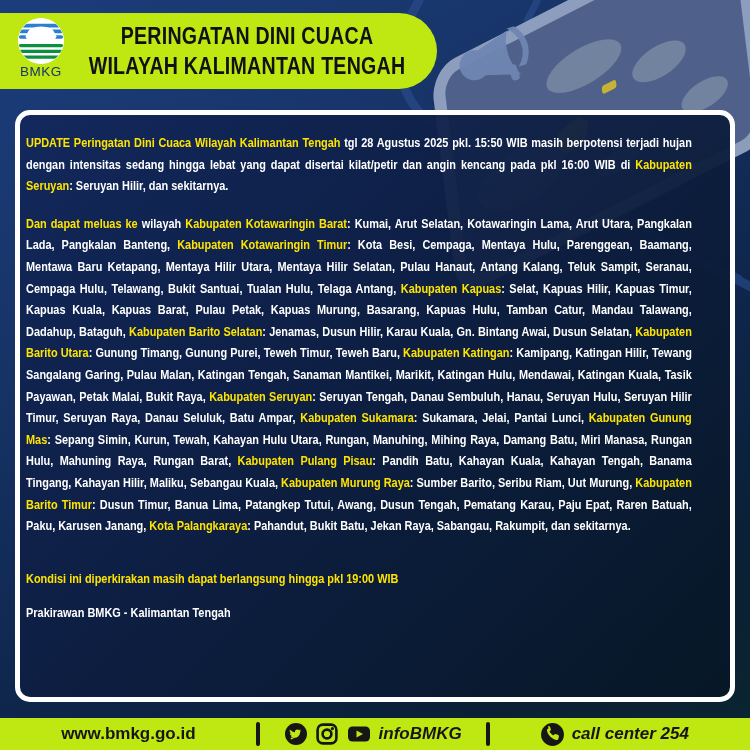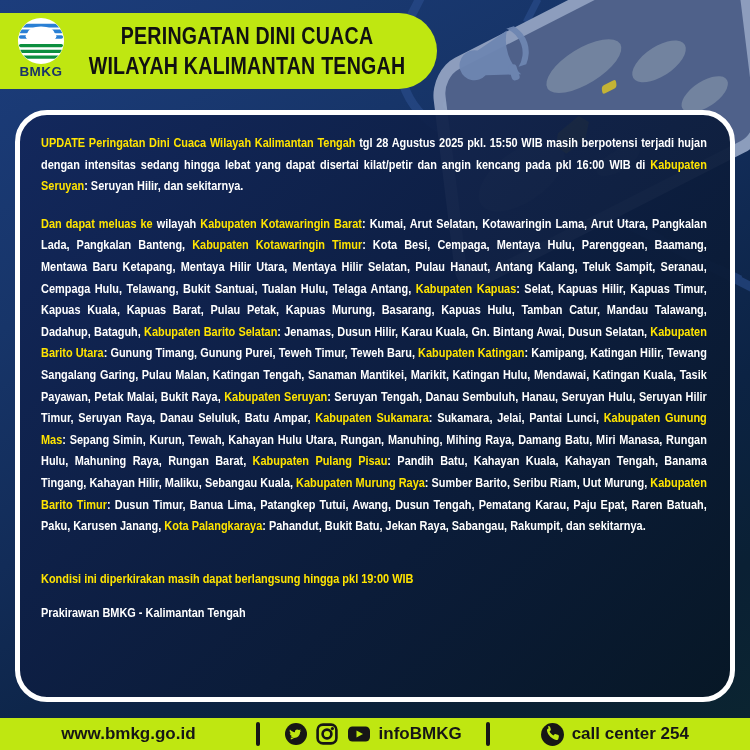--- a/index.html
+++ b/index.html
@@ -17,34 +17,34 @@
   }
   .deco{position:absolute;left:0;top:0;}
   
   .banner{
     position:absolute;left:0;top:13px;width:437px;height:76px;
     background:var(--banner-green);
     border-radius:0 38px 38px 0;
   }
   .logo{position:absolute;left:11px;top:4px;width:60px;text-align:center;}
   .logo svg{display:block;margin:0 auto;}
-  .logo-label{font-weight:bold;font-size:13.5px;color:#1b3468;letter-spacing:.5px;margin-top:-1px;}
+  .logo-label{font-weight:normal;font-size:13.5px;color:#1b3468;letter-spacing:.5px;margin-top:-1px;}
   .titles{
     position:absolute;left:37px;top:8px;width:420px;
     transform:scaleX(0.8);transform-origin:center;
     text-align:center;color:var(--title-black);
     font-weight:bold;font-size:24.5px;line-height:30px;letter-spacing:.3px;
     white-space:nowrap;
   }
   
   .warning-box{
     position:absolute;left:15px;top:110px;width:720px;height:592px;
-    box-sizing:border-box;border:5px solid #ffffff;border-radius:32px;
+    box-sizing:border-box;border:5px solid #ffffff;border-radius:15px;
     background:linear-gradient(135deg,rgba(18,38,90,.90) 0%,rgba(13,30,66,.94) 45%,rgba(7,23,38,.96) 100%);
-    padding:17px 21px;overflow:hidden;
+    padding:17px 6px;overflow:hidden;
   }
   .bodywrap{
     width:822px;transform:scaleX(0.81);transform-origin:0 0;
     font-weight:bold;font-size:13.5px;line-height:21.6px;
     color:var(--body-white);text-align:justify;
   }
   .bodywrap p{margin:0;}
   .p1{margin-bottom:16px !important;}
   .p2{margin-bottom:31px !important;}
   .p3{margin-bottom:13px !important;color:var(--highlight-yellow);}
@@ -52,21 +52,21 @@
   .seg-yellow{color:var(--highlight-yellow);}
   .seg-white{color:var(--body-white);}
   
   .footer{
     position:absolute;left:0;bottom:0;width:750px;height:32px;
     background:var(--banner-green);
     display:flex;align-items:center;justify-content:center;gap:24px;
     color:var(--footer-black);font-weight:bold;font-size:17px;
   }
   .footer .sep{width:4px;height:24px;background:var(--footer-black);border-radius:2px;}
-  .social-group,.call-group{display:flex;align-items:center;gap:7px;}
+  .social-group,.call-group{display:flex;align-items:center;gap:7px;font-style:italic;}
   .footer svg{display:block;}
   .website{margin-right:36px;}
   .call-group{margin-left:26px;}
 </style>
 </head>
 <body>
 
 <div class="page">
 
   <svg class="deco" width="750" height="750" viewBox="0 0 750 750">

